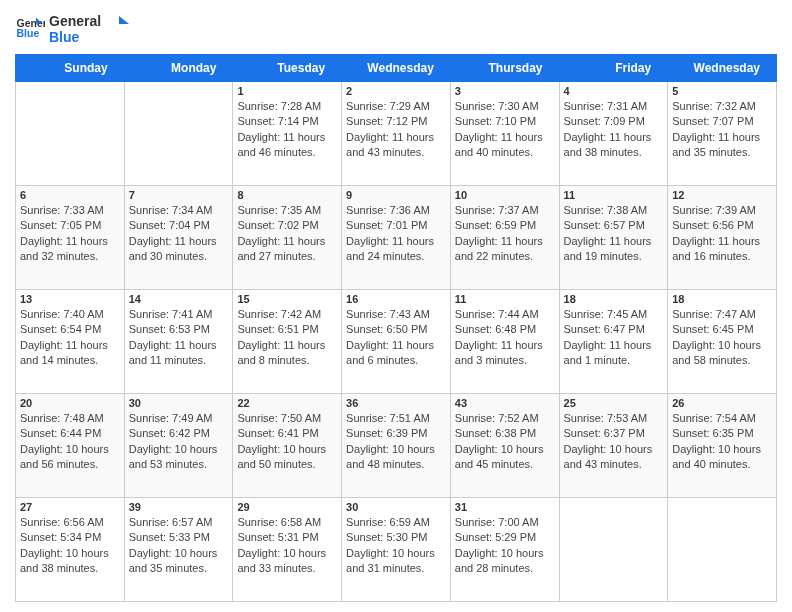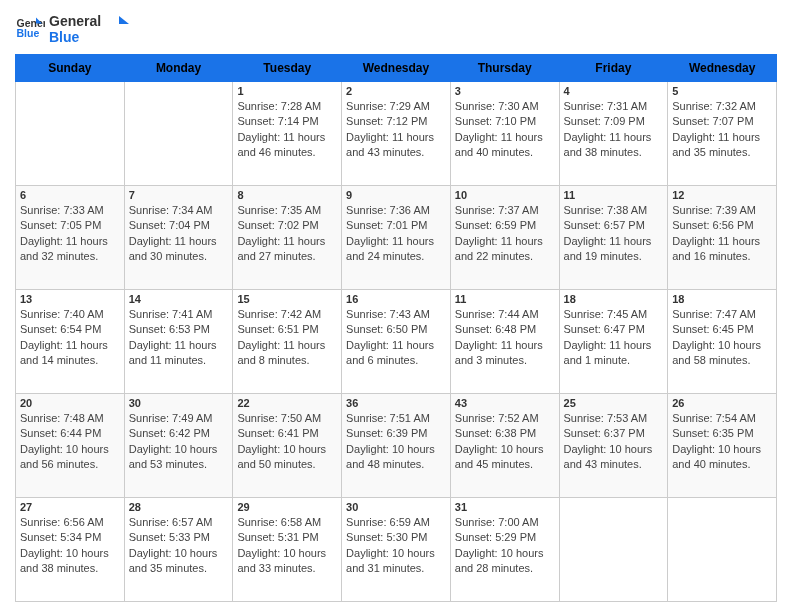--- a/index.html
+++ b/index.html
@@ -48,25 +48,25 @@
     }
     .calendar {
       flex: 1;
       border: 1px solid #ccc;
       border-collapse: collapse;
       width: 100%;
       table-layout: fixed;
     }
     .calendar th {
       background-color: #1a73e8;
-      color: #000000;
+      color: #ffffff;
       font-size: 12px;
       font-weight: bold;
-      padding: 6px 4px;
-      text-align: center;
+      padding: 6px 16px;
+      text-align: right;
       border: 1px solid #1a73e8;
     }
     .calendar td {
       border: 1px solid #ccc;
       vertical-align: top;
       padding: 3px 4px;
       font-size: 9.5px;
       color: #333;
       background: #fff;
       height: 82px;
@@ -240,21 +240,21 @@
             <span class="day-num">26</span>
             <div class="day-info">Sunrise: 7:54 AM<br>Sunset: 6:35 PM<br>Daylight: 10 hours and 40 minutes.</div>
           </td>
         </tr>
         <tr>
           <td>
             <span class="day-num">27</span>
             <div class="day-info">Sunrise: 6:56 AM<br>Sunset: 5:34 PM<br>Daylight: 10 hours and 38 minutes.</div>
           </td>
           <td>
-            <span class="day-num">28</span>
+            <span class="day-num">39</span>
             <div class="day-info">Sunrise: 6:57 AM<br>Sunset: 5:33 PM<br>Daylight: 10 hours and 35 minutes.</div>
           </td>
           <td>
             <span class="day-num">29</span>
             <div class="day-info">Sunrise: 6:58 AM<br>Sunset: 5:31 PM<br>Daylight: 10 hours and 33 minutes.</div>
           </td>
           <td>
             <span class="day-num">30</span>
             <div class="day-info">Sunrise: 6:59 AM<br>Sunset: 5:30 PM<br>Daylight: 10 hours and 31 minutes.</div>
           </td>

